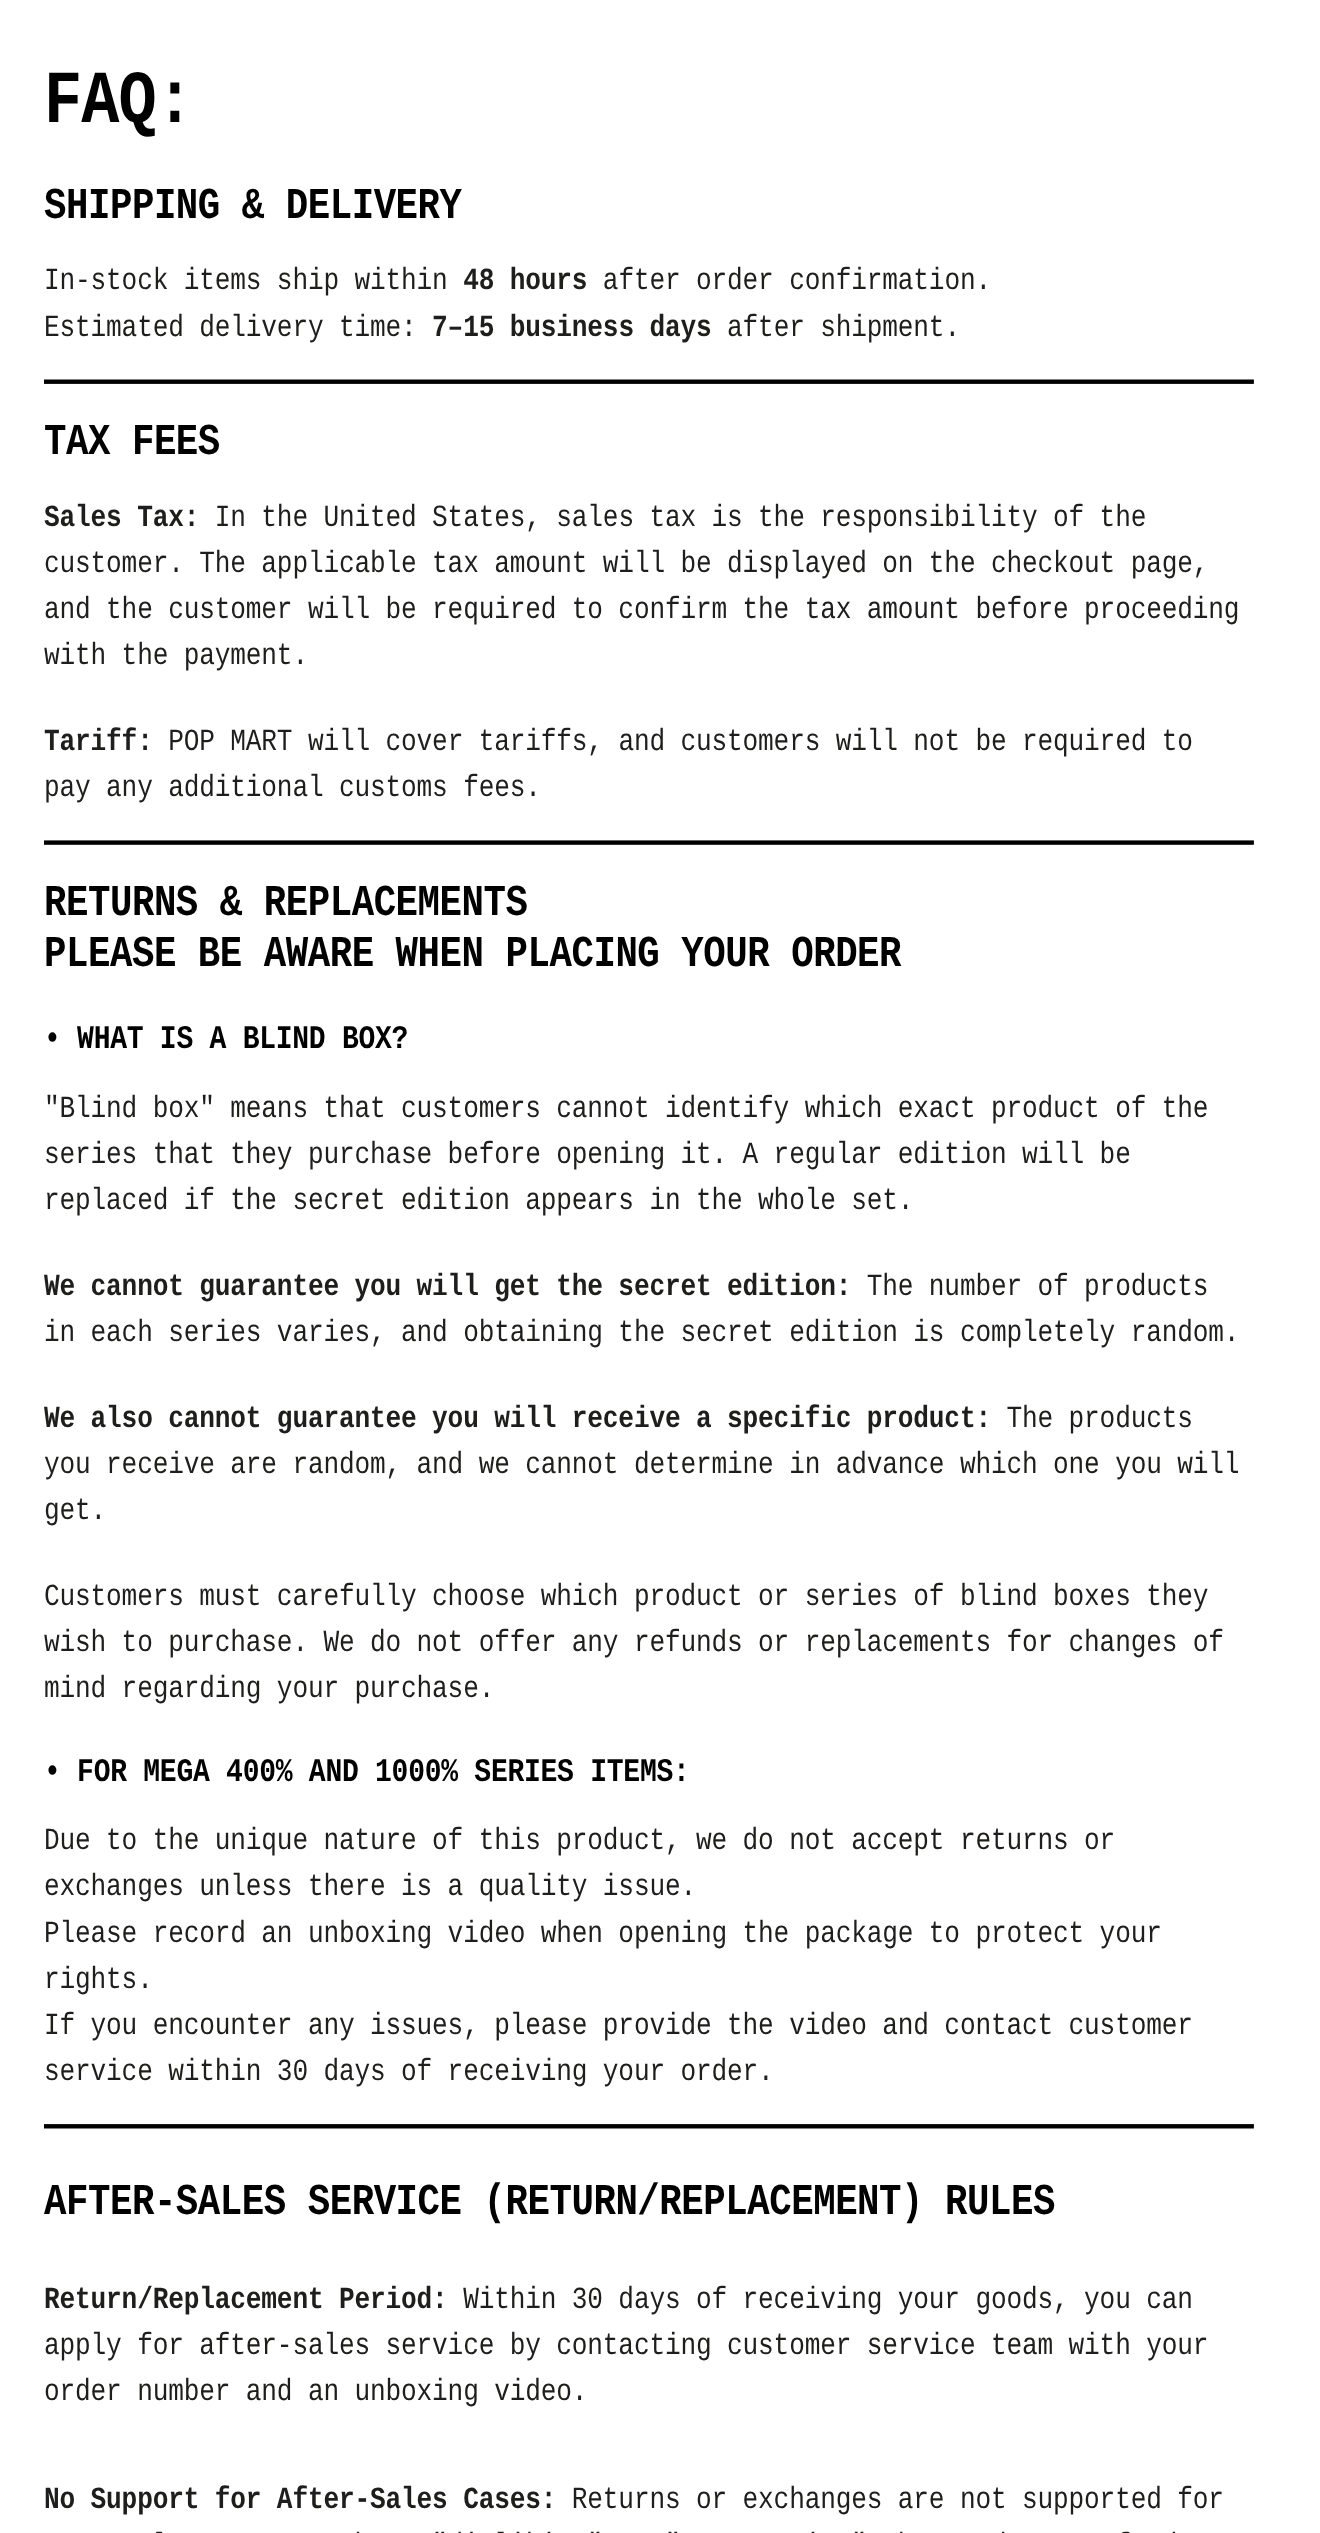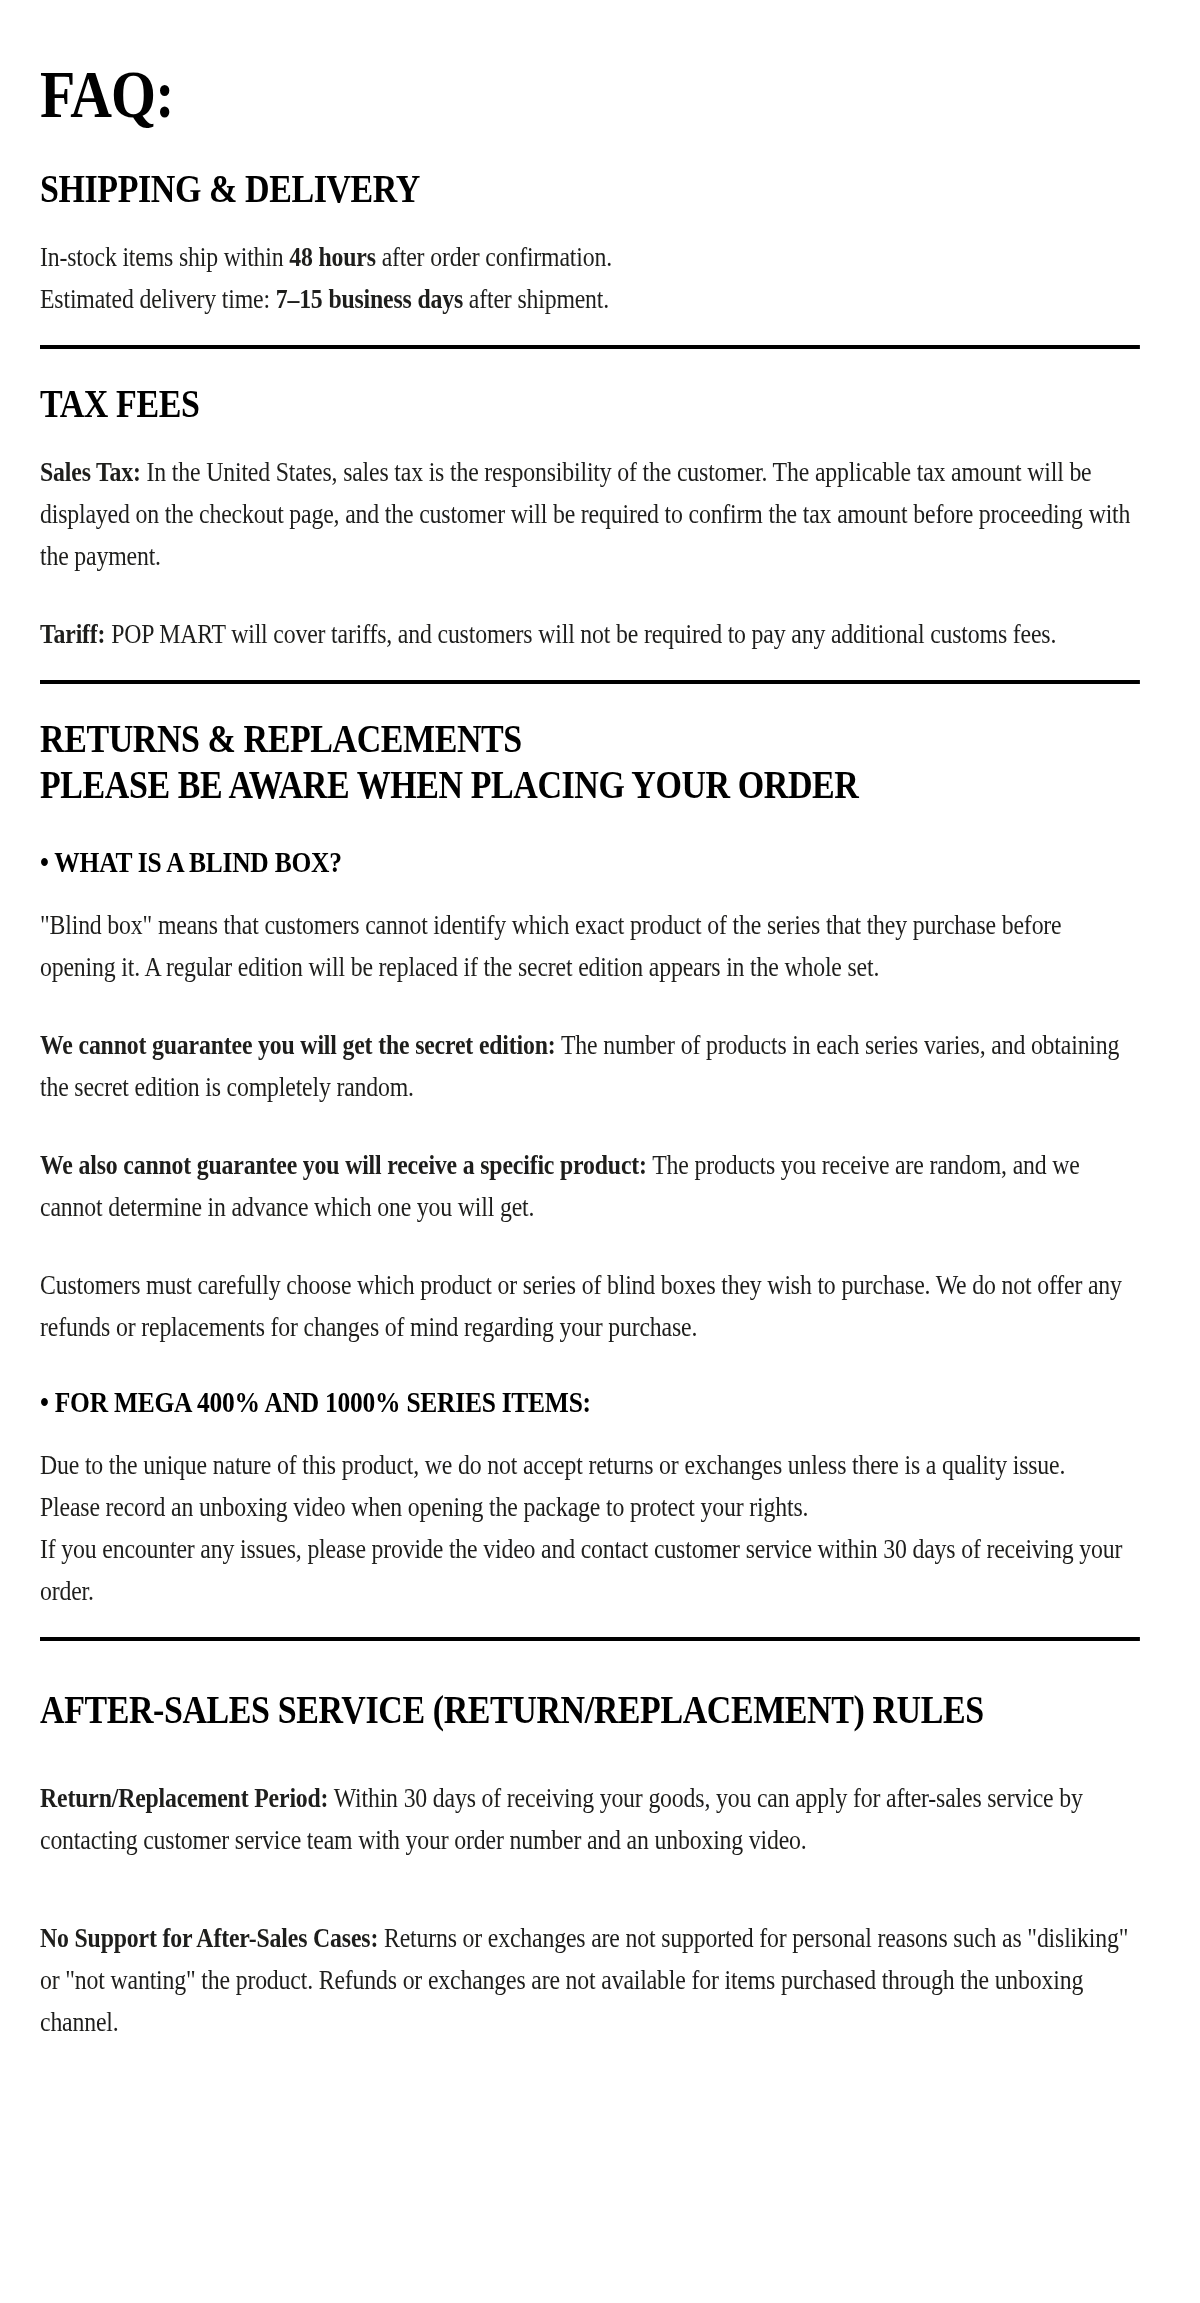--- a/index.html
+++ b/index.html
@@ -9,21 +9,21 @@
     --divider: #000000;
   }
   * { box-sizing: border-box; }
   html, body { margin: 0; padding: 0; background: #ffffff; }
   .page {
     position: relative;
     width: 1200px;
     height: 2303px;
     background: var(--bg);
     overflow: hidden;
-    font-family: Liberation Serif, serif;
+    font-family: Liberation Mono, monospace;
     color: var(--text);
   }
   
   .content {
     position: absolute;
     left: 40px;
     top: 0;
     width: 1294px;            
     transform: scaleX(0.85);
     transform-origin: 0 0;

